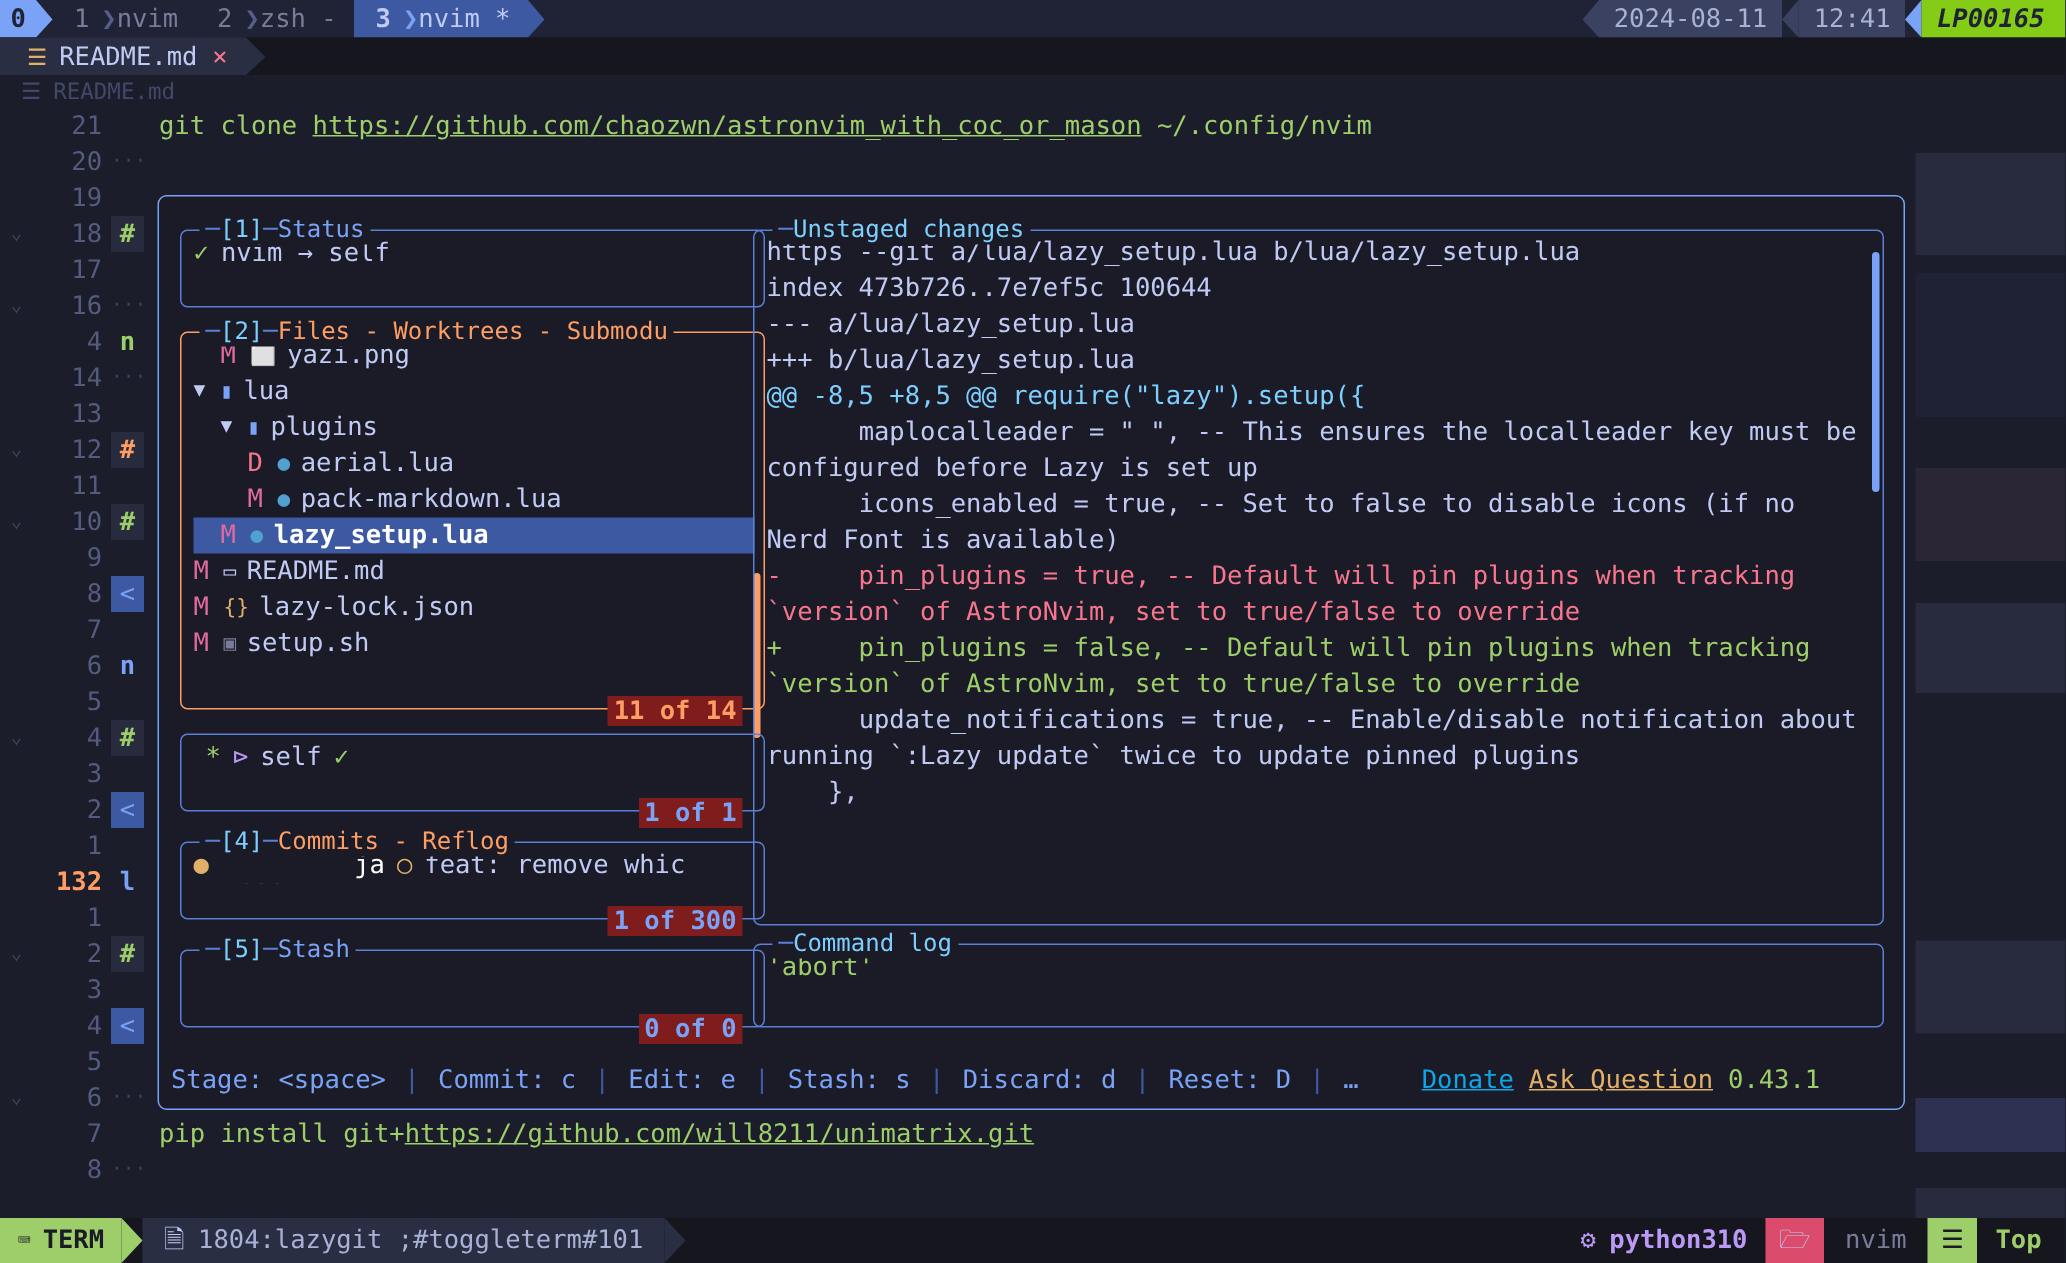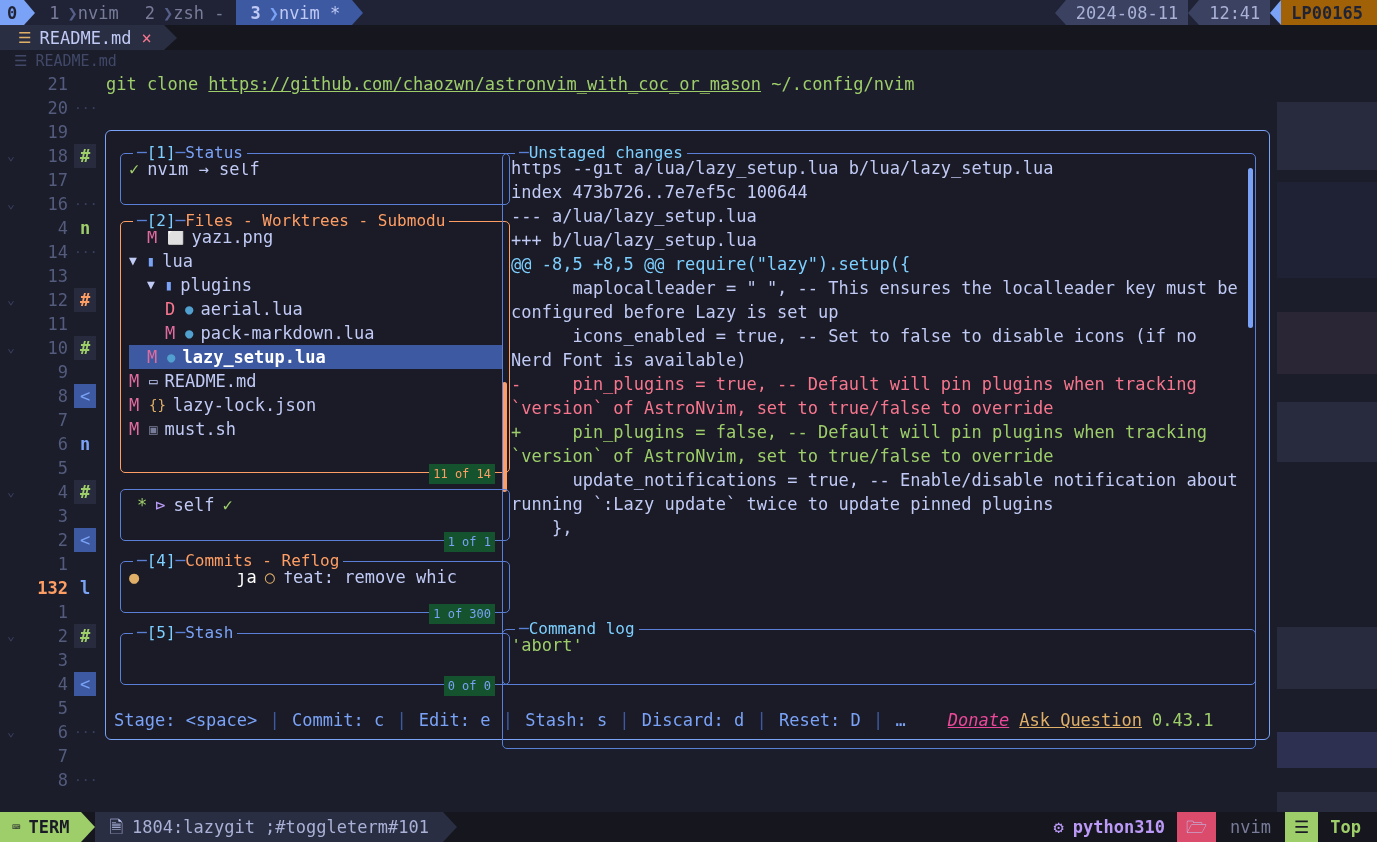--- a/index.html
+++ b/index.html
@@ -22,21 +22,21 @@
   .tab-item.active .lbl{color:#c0caf5;}
   .chev{color:#565f89;}
   .tab-item.active .chev{color:#7aa2f7;}
   .tailarrow{width:0;height:0;border-top:13px solid transparent;border-bottom:12px solid transparent;border-left:11px solid #3d59a1;}
   .lbl{color:#787c99;padding-right:12px;}
 
   #tabright{position:absolute;right:0;top:0;height:25px;display:flex;align-items:center;}
   .rseg{display:flex;align-items:center;height:25px;background:#3b4261;color:#a9b1d6;padding:0 10px;}
   .rlarrow{width:0;height:0;border-top:13px solid transparent;border-bottom:12px solid transparent;border-right:11px solid #3b4261;}
   .rlarrow2{width:0;height:0;border-top:13px solid transparent;border-bottom:12px solid transparent;border-right:11px solid #7aa2f7;}
-  .rseg.host{background:#a16207;color:#1f2335;font-weight:bold;padding-right:14px;}
+  .rseg.host{background:#84cc16;color:#1f2335;font-weight:bold;padding-right:14px;font-style:italic;}
 
   
   #bufline{position:absolute;left:0;top:25px;width:1377px;height:25px;background:#16161e;display:flex;align-items:center;}
   #buftab{display:flex;align-items:center;height:25px;background:#292e42;padding:0 12px 0 18px;}
   #buftab .ic{color:#e0af68;margin-right:8px;font-size:15px;}
   #buftab .nm{color:#c0caf5;}
   #buftab .cl{color:#f7768e;margin-left:10px;}
   #buftail{width:0;height:0;border-top:13px solid transparent;border-bottom:12px solid transparent;border-left:13px solid #292e42;}
 
   
@@ -62,21 +62,21 @@
 
   
   #lazygit{position:absolute;left:105px;top:130px;width:1165px;height:610px;background:#1a1b26;border:1px solid #7aa2f7;border-radius:6px;box-sizing:border-box;}
   .lgpanel{position:absolute;box-sizing:border-box;border:1px solid #5a7fd6;border-radius:5px;}
   .lgpanel.active{border-color:#ff9e64;}
   .lgtitle{position:absolute;top:-11px;left:12px;background:#1a1b26;padding:0 4px;font-size:16px;line-height:20px;white-space:nowrap;}
   .lgtitle .num{color:#7dcfff;}
   .lgtitle .dash{color:#5a7fd6;}
   .lgtitle .nm{color:#7aa2f7;}
   .lgtitle.act .nm{color:#ff9e64;}
-  .lgcount{position:absolute;bottom:-12px;right:14px;background:#14532d;padding:0 4px;color:#7aa2f7;font-size:12px;line-height:20px;white-space:nowrap;}
+  .lgcount{position:absolute;bottom:-12px;right:14px;background:#7f1d1d;padding:0 4px;color:#7aa2f7;font-size:17px;line-height:20px;white-space:nowrap;font-weight:bold;}
   .lgcount.act{color:#ff9e64;}
   .lgbody{padding:3px 6px 0 8px;font-size:17px;line-height:24px;overflow:hidden;}
   .lgrow{white-space:nowrap;height:24px;display:flex;align-items:center;}
   .lgrow.sel{background:#3d59a1;}
   .st-M{color:#e06c9f;width:16px;display:inline-block;}
   .st-D{color:#f7768e;width:16px;display:inline-block;}
   .fname{color:#c0caf5;}
   .lgrow.sel .fname{color:#ffffff;font-weight:bold;}
   .ficon{margin:0 7px 0 4px;}
 
@@ -86,21 +86,21 @@
   .dadd{color:#9ece6a;}
   .ddel{color:#f7768e;}
   .dhunk{color:#7dcfff;}
   #diffscroll{position:absolute;right:2px;top:14px;width:5px;height:160px;background:#7aa2f7;border-radius:3px;}
   #filescroll{position:absolute;right:2px;top:160px;width:5px;height:110px;background:#ff9e64;border-radius:3px;}
 
   
   #lgstatus{position:absolute;left:8px;bottom:6px;width:1148px;height:26px;display:flex;align-items:center;color:#7aa2f7;white-space:nowrap;font-size:17px;}
   #lgstatus .k{color:#7aa2f7;}
   #lgstatus .sep{color:#3d59a1;padding:0 2px;}
-  .donate{color:#ec4899;text-decoration:underline;margin-left:42px;font-style:italic;}
+  .donate{color:#0ea5e9;text-decoration:underline;margin-left:42px;}
   .askq{color:#e0af68;text-decoration:underline;margin-left:10px;}
   .ver{color:#9ece6a;margin-left:10px;}
 
   
   #statusline{position:absolute;left:0;bottom:0;width:1377px;height:30px;background:#16161e;display:flex;align-items:center;}
   #modechip{display:flex;align-items:center;height:30px;background:#9ece6a;color:#1a1b26;font-weight:bold;padding:0 12px;}
   #modearrow{width:0;height:0;border-top:15px solid transparent;border-bottom:15px solid transparent;border-left:14px solid #9ece6a;}
   #filechip{display:flex;align-items:center;height:30px;background:#292e42;color:#a9b1d6;padding:0 14px 0 14px;}
   #filearrow{width:0;height:0;border-top:15px solid transparent;border-bottom:15px solid transparent;border-left:14px solid #292e42;}
   #slright{position:absolute;right:0;top:0;height:30px;display:flex;align-items:center;}
@@ -336,20 +336,21 @@
     <div class="erow" style="top: 648px;">
       <span class="fold">⌄</span>
       <span class="lnum">6</span>
       <span class="sign" style="color: rgb(59, 66, 97); font-size: 13px;">···</span>
       <span class="etext"></span>
     </div>
     <div class="erow" style="top: 672px;">
       <span class="fold"></span>
       <span class="lnum">7</span>
       <span class="sign"></span>
+      <span class="etext"><span class="g">pip install git+</span><span class="lk">https://github.com/will8211/unimatrix.git</span><span class="g"></span></span>
     </div>
     <div class="erow" style="top: 696px;">
       <span class="fold"></span>
       <span class="lnum">8</span>
       <span class="sign" style="color: rgb(59, 66, 97); font-size: 13px;">···</span>
       <span class="etext"></span>
     </div>
   </div>
 
 <div id="lazygit">
@@ -407,21 +408,21 @@
           <span class="fname">README.md</span>
         </div>
         <div class="lgrow" style="padding-left: 0px;">
           <span class="st-M">M</span>
           <span class="ficon" style="color: rgb(224, 175, 104); font-size: 14px;">{}</span>
           <span class="fname">lazy-lock.json</span>
         </div>
         <div class="lgrow" style="padding-left: 0px;">
           <span class="st-M">M</span>
           <span class="ficon" style="color: rgb(120, 124, 153); font-size: 14px;">▣</span>
-          <span class="fname">must.sh</span>
+          <span class="fname">setup.sh</span>
         </div>
       </div>
     <div class="lgcount act">11 of 14</div>
     <div id="filescroll"></div>
   </div>
 
   <div class="lgpanel" style="left:14px;top:358px;width:390px;height:52px;">
     <div class="lgbody">
       <div class="lgrow" style="padding-left:8px;">
         <span style="color:#9ece6a;margin-right:8px;">*</span>
@@ -449,21 +450,21 @@
     <div class="lgcount">1 of 300</div>
   </div>
 
   <div class="lgpanel" style="left:14px;top:502px;width:390px;height:52px;">
     <div class="lgtitle">
       <span class="dash">─</span><span class="num">[5]</span><span class="dash">─</span><span class="nm">Stash</span>
     </div>
     <div class="lgcount">0 of 0</div>
   </div>
 
-  <div class="lgpanel" style="left:396px;top:22px;width:754px;height:596px;">
+  <div class="lgpanel" style="left:396px;top:22px;width:754px;height:464px;">
     <div class="lgtitle">
       <span class="dash">─</span><span class="nm" style="color:#7dcfff">Unstaged changes</span>
     </div>
     <div id="diffbody">
         <div class="dl ">https --git a/lua/lazy_setup.lua b/lua/lazy_setup.lua</div>
         <div class="dl ">index 473b726..7e7ef5c 100644</div>
         <div class="dl ">--- a/lua/lazy_setup.lua</div>
         <div class="dl ">+++ b/lua/lazy_setup.lua</div>
         <div class="dl dhunk">@@ -8,5 +8,5 @@ require("lazy").setup({</div>
         <div class="dl ">      maplocalleader = " ", -- This ensures the localleader key must be configured before Lazy is set up</div>

